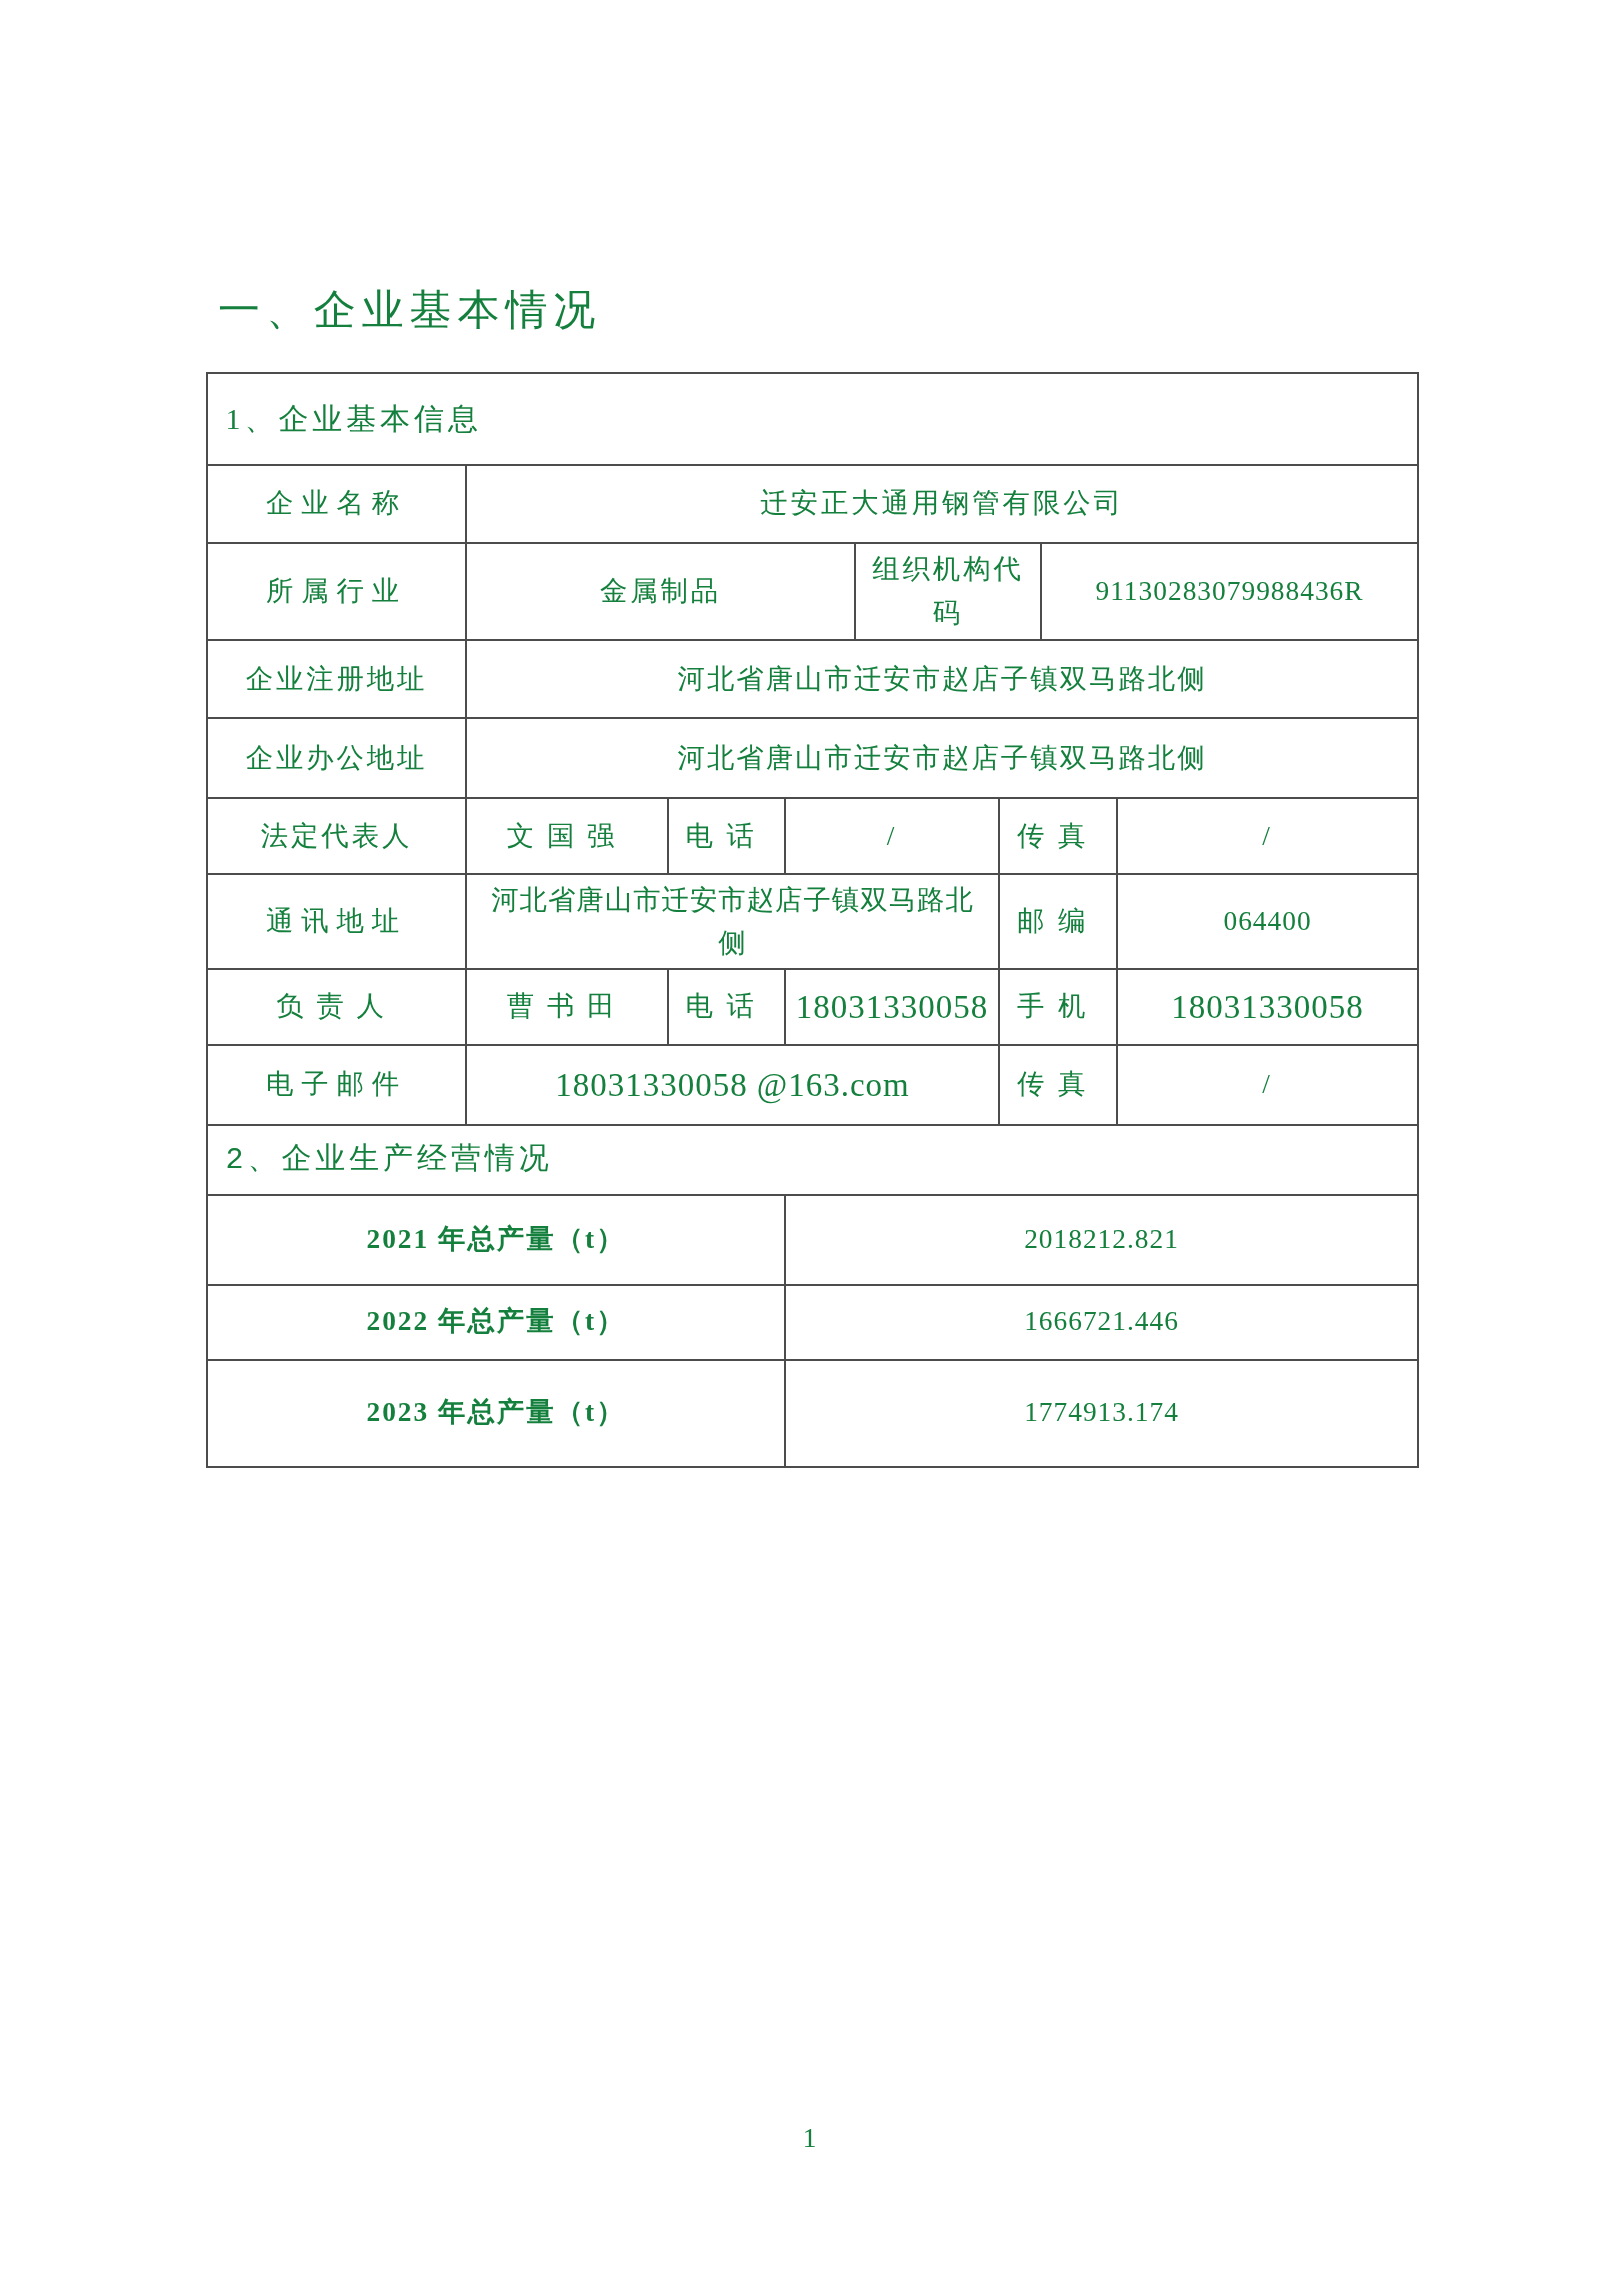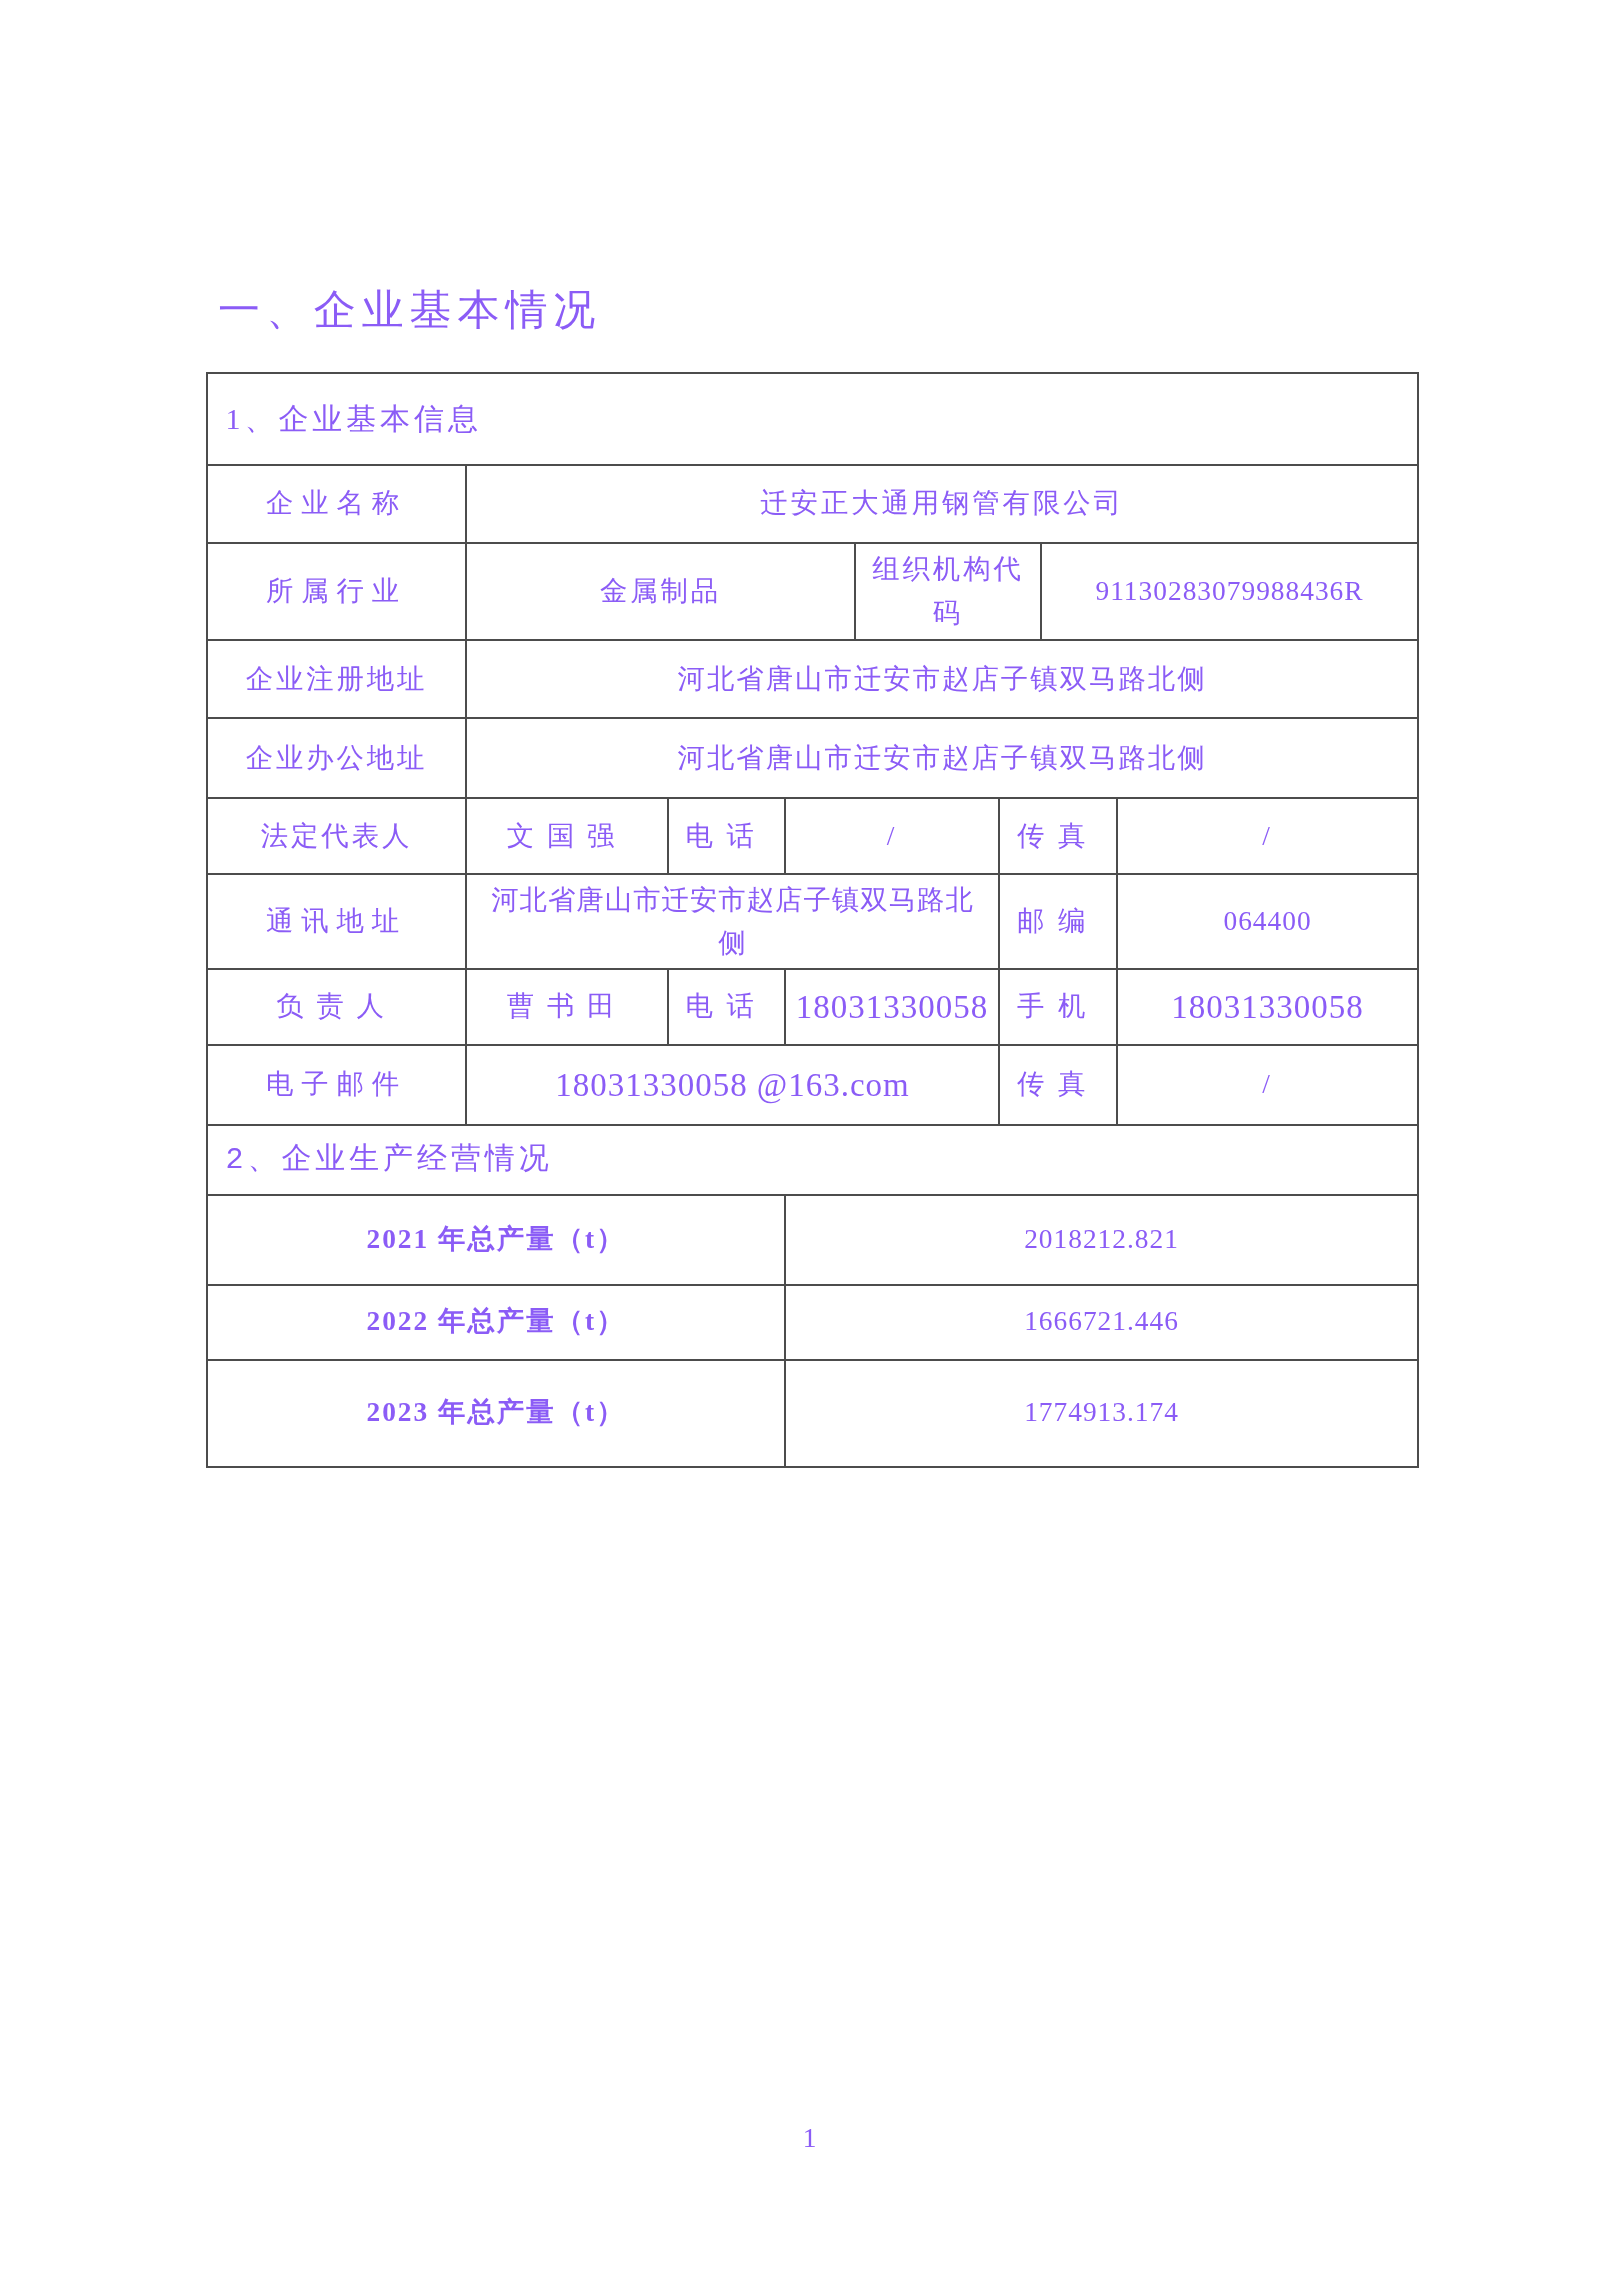--- a/index.html
+++ b/index.html
@@ -6,21 +6,21 @@
     margin: 0;
     padding: 0;
     background: #ffffff;
   }
   .page {
     position: relative;
     width: 1619px;
     height: 2291px;
     background: #ffffff;
     font-family: "Liberation Serif", "DejaVu Serif", serif;
-    color: #8b5cf6;
+    color: #15803d;
     overflow: hidden;
   }
   .doc-title {
     position: absolute;
     left: 218px;
     top: 282px;
     font-size: 42px;
     font-weight: 400;
     letter-spacing: 5.9px;
     white-space: nowrap;

